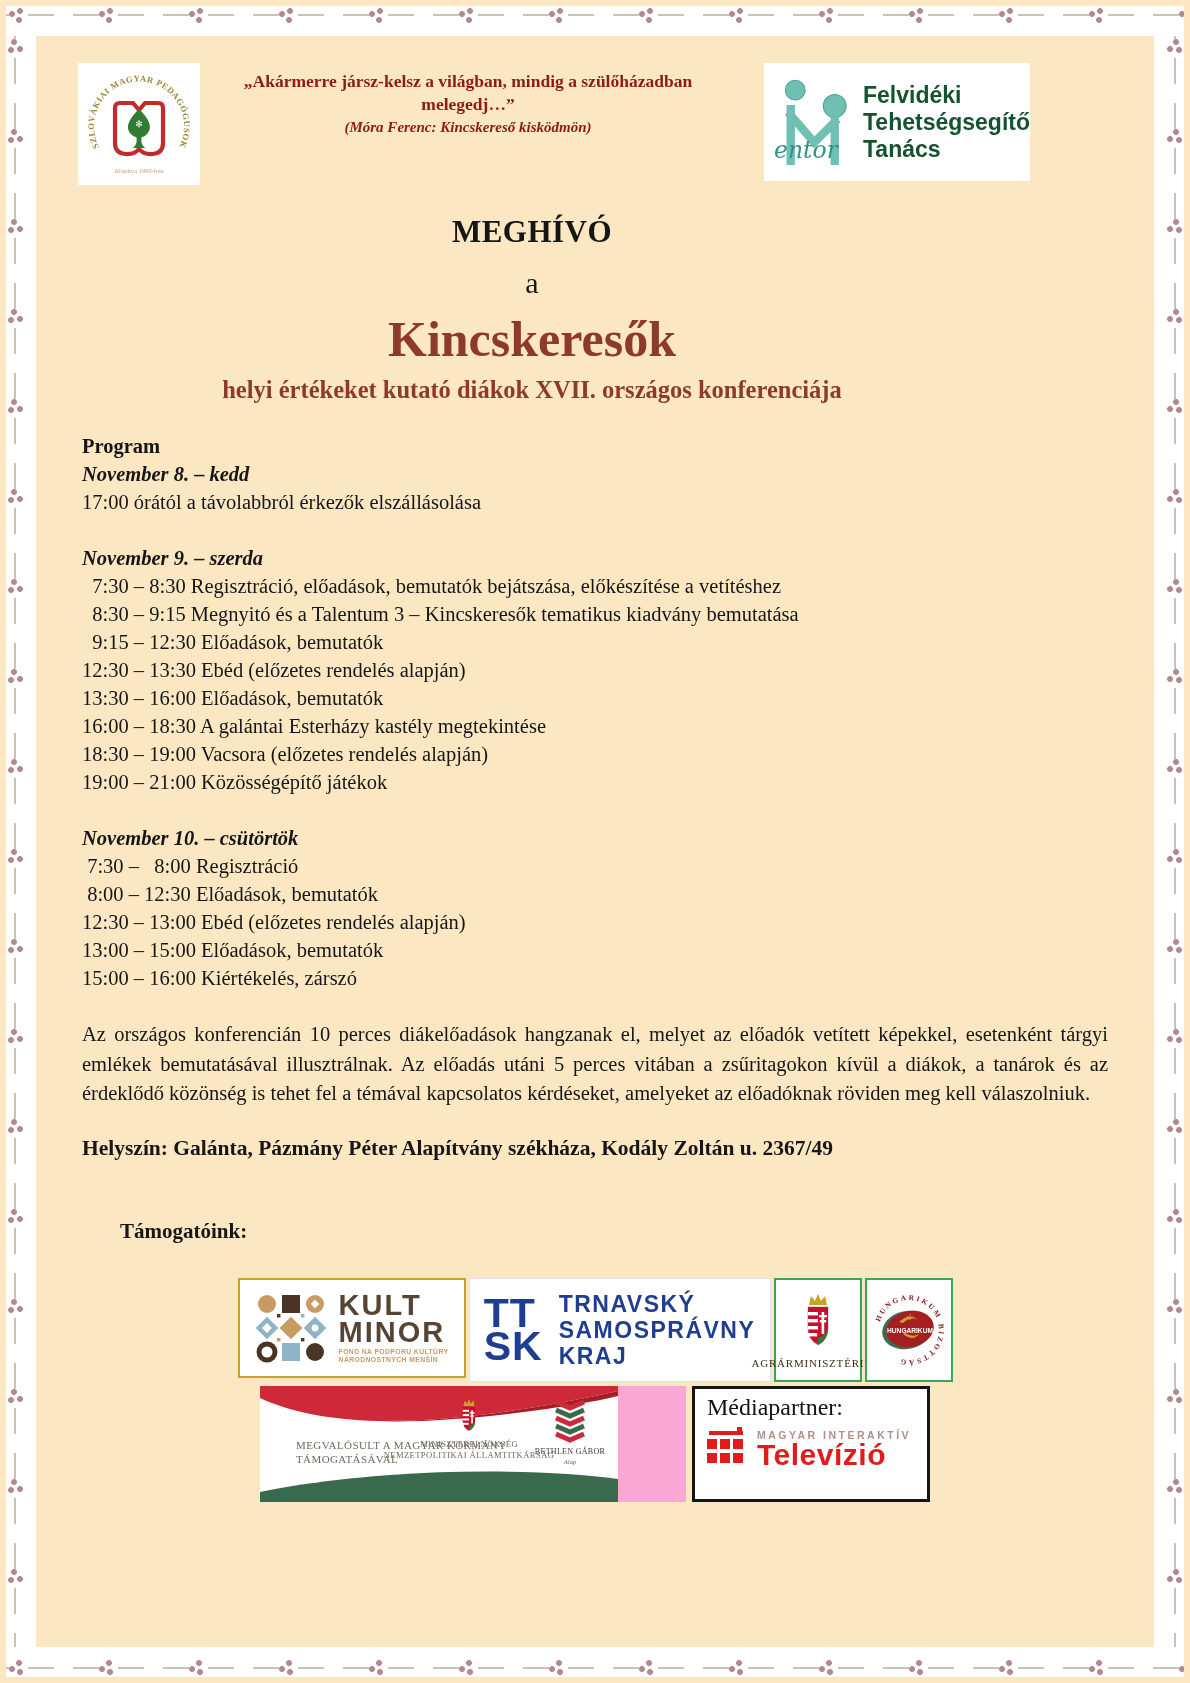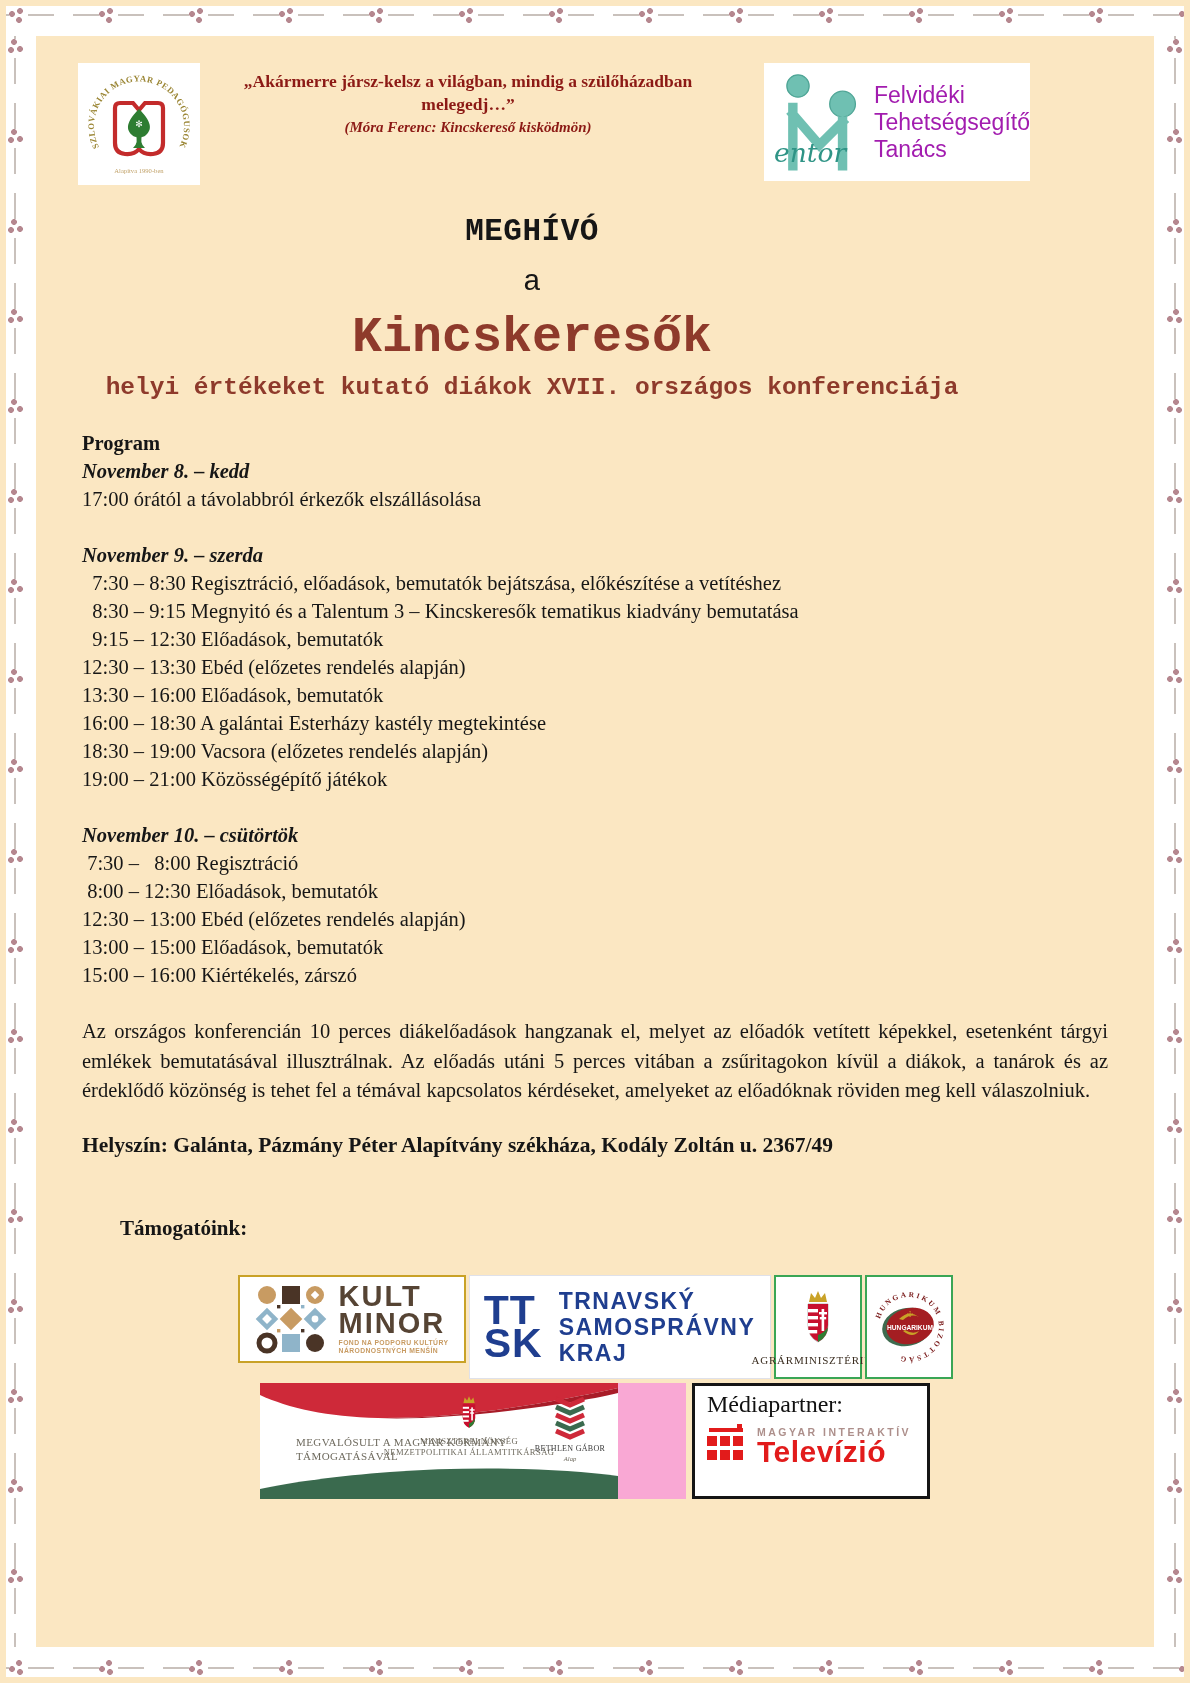--- a/index.html
+++ b/index.html
@@ -41,46 +41,46 @@
   .content{position:absolute;left:38px;top:38px;width:1114px;height:1607px;}
 
   
   .header-row{position:relative;height:152px;}
   .logo-smpsz{position:absolute;left:40px;top:25px;width:122px;height:122px;background:#fff;}
   .quote{position:absolute;left:150px;top:32px;width:560px;text-align:center;color:#8C1A15;font-weight:bold;}
   .quote .q{font-size:17.5px;line-height:23px;}
   .quote .attr{font-size:15px;font-style:italic;margin-top:3px;}
   .logo-mentor{position:absolute;right:122px;top:25px;width:266px;height:118px;background:#fff;
     display:flex;align-items:center;padding-left:10px;box-sizing:border-box;}
-  .mentor-text{color:#a21caf;font-family:"Liberation Sans",sans-serif;font-weight:normal;
+  .mentor-text{color:#14532d;font-family:"Liberation Sans",sans-serif;font-weight:bold;
     font-size:23px;line-height:27px;margin-left:4px;}
 
   
-  .title-block{margin-left:44px;width:900px;text-align:center;font-family:Liberation Mono, monospace;}
+  .title-block{margin-left:44px;width:900px;text-align:center;}
   .t-meghivo{font-size:31px;font-weight:bold;letter-spacing:.5px;margin-top:24px;}
   .t-a{font-size:30px;margin-top:16px;}
   .t-main{font-size:50px;font-weight:bold;color:#8E3A2B;margin-top:10px;}
   .t-sub{font-size:24.5px;font-weight:bold;color:#8E3A2B;margin-top:8px;}
 
   
   .program{margin:28px 44px 0 44px;font-size:20.5px;line-height:28px;}
   .p-heading{font-weight:bold;}
   .day-label{font-weight:bold;font-style:italic;}
   .sched{white-space:pre-wrap;}
   .spacer{height:28px;}
 
   .description{margin:28px 44px 0 44px;text-align:justify;font-size:20.5px;line-height:29.5px;}
   .location{margin:27px 44px 0 44px;font-weight:bold;font-size:21.5px;}
   .sponsors-heading{margin:58px 0 0 82px;font-weight:bold;font-size:21px;}
 
   
   .logo-row1{display:flex;justify-content:center;gap:3px;margin-top:34px;}
   .logo-row2{display:flex;justify-content:center;gap:6px;margin-top:4px;align-items:flex-start;}
   .sbox{background:#fff;box-sizing:border-box;}
-  .kult{width:228px;height:88px;border:2px solid #C9A227;display:flex;align-items:center;justify-content:center;gap:12px;}
+  .kult{width:228px;height:100px;border:2px solid #C9A227;display:flex;align-items:center;justify-content:center;gap:12px;}
   .kult-name{font-family:"Liberation Sans",sans-serif;font-weight:bold;color:#564434;
     font-size:29px;line-height:27px;letter-spacing:2px;}
   .kult-sub{font-family:"Liberation Sans",sans-serif;color:#C89B62;font-size:6.8px;font-weight:bold;
     letter-spacing:.4px;margin-top:2px;line-height:8px;}
   .ttsk{width:302px;height:104px;border:1px solid #dfe1ea;display:flex;align-items:center;justify-content:center;gap:16px;}
   .ttsk-abbr{font-family:"Liberation Sans",sans-serif;font-weight:bold;color:#1F3E8F;
     font-size:41px;line-height:33px;letter-spacing:1px;}
   .ttsk-name{font-family:"Liberation Sans",sans-serif;font-weight:bold;color:#1F3E8F;
     font-size:23px;line-height:26px;letter-spacing:1.5px;}
   .agrar{width:88px;height:104px;border:2px solid #3AA655;display:flex;flex-direction:column;

